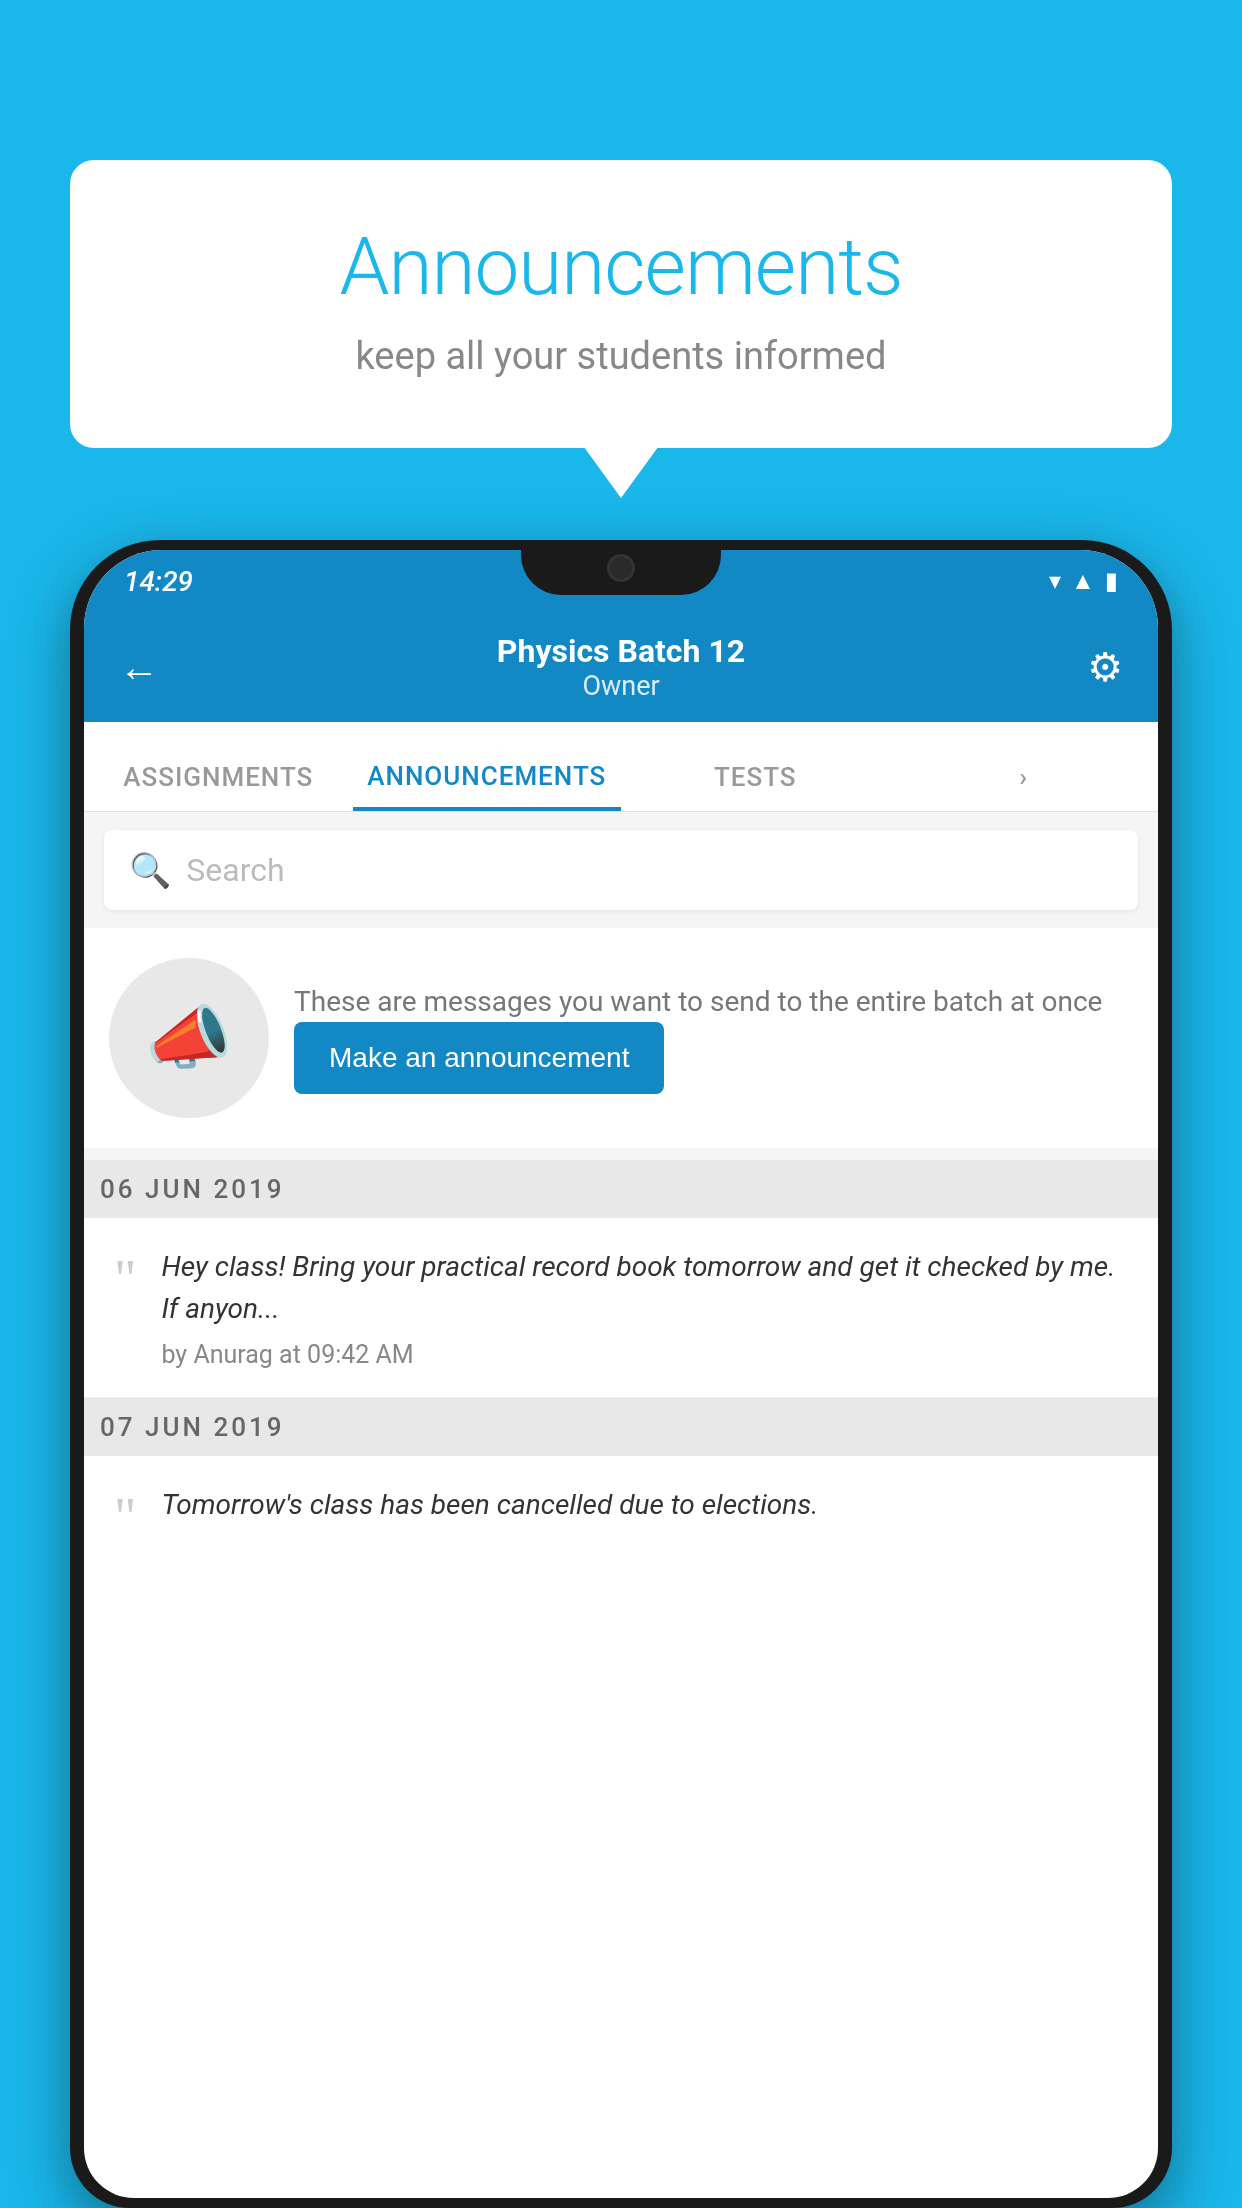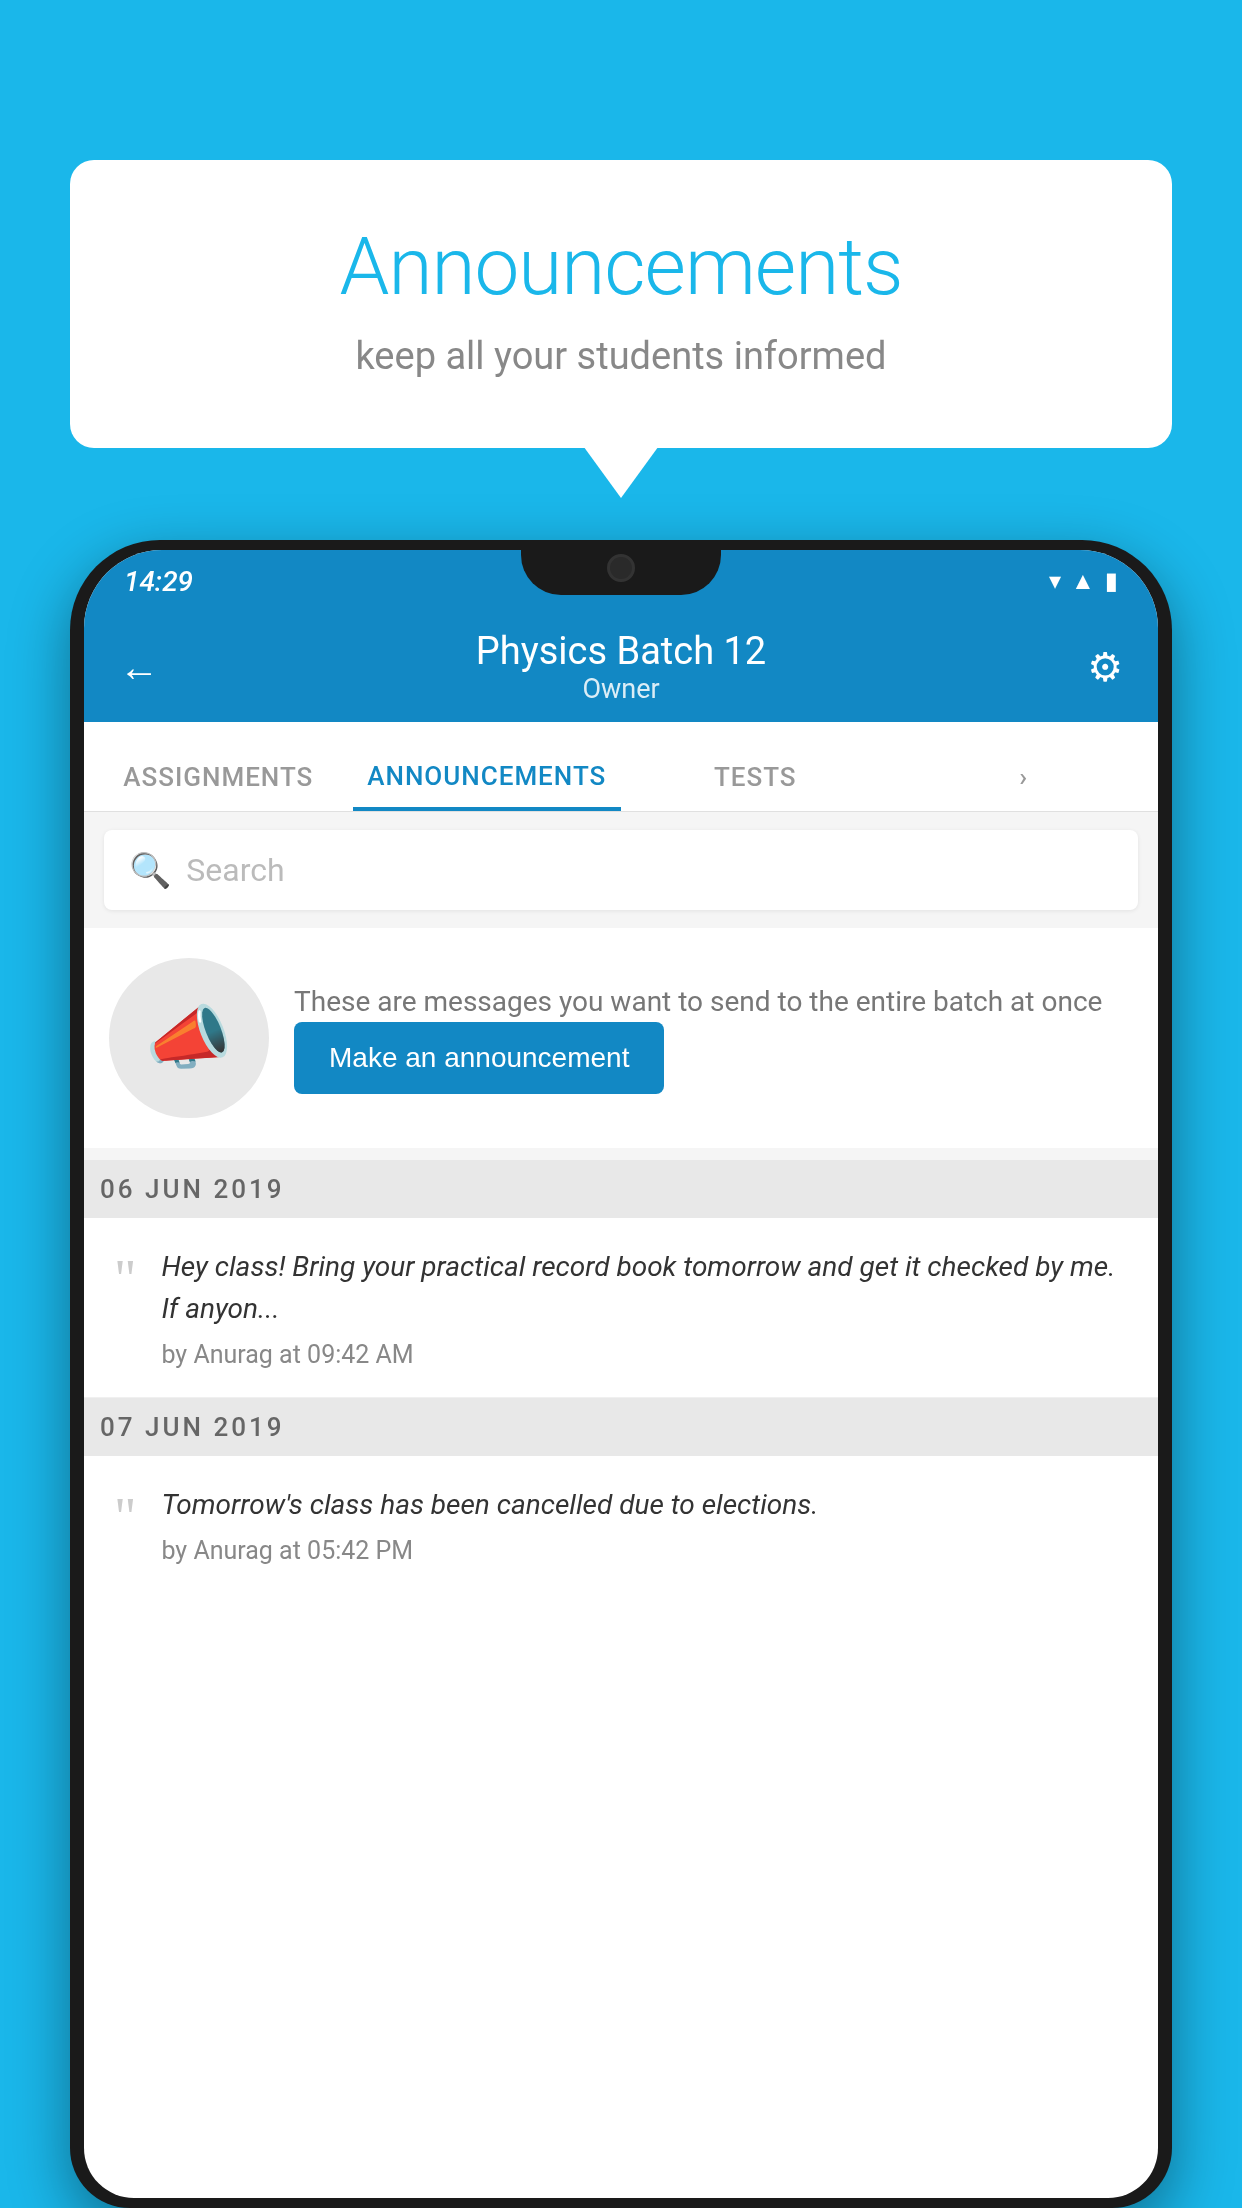--- a/index.html
+++ b/index.html
@@ -159,22 +159,22 @@
       width: 70px;
     }
 
     .nav-title-container {
       text-align: center;
       flex: 1;
     }
 
     .nav-title {
       color: white;
-      font-size: 38px;
-      font-weight: 400;
+      font-size: 32px;
+      font-weight: 700;
     }
 
     .nav-subtitle {
       color: rgba(255,255,255,0.85);
       font-size: 27px;
     }
 
     .nav-settings {
       color: white;
       font-size: 40px;
@@ -420,20 +420,19 @@
             <div class="announcement-meta">by Anurag at 09:42 AM</div>
           </div>
         </div>
 
         <div class="date-separator">07  JUN  2019</div>
 
         <div class="announcement-item-2">
           <div class="quote-icon">"</div>
           <div class="announcement-text">
             <div class="announcement-body">Tomorrow's class has been cancelled due to elections.</div>
-            <div class="announcement-meta">by Anurag at 05:42 PM</div>
           </div>
         </div>
 
       </div>
     </div>
   </div>
 </div>
 
 </body></html>

